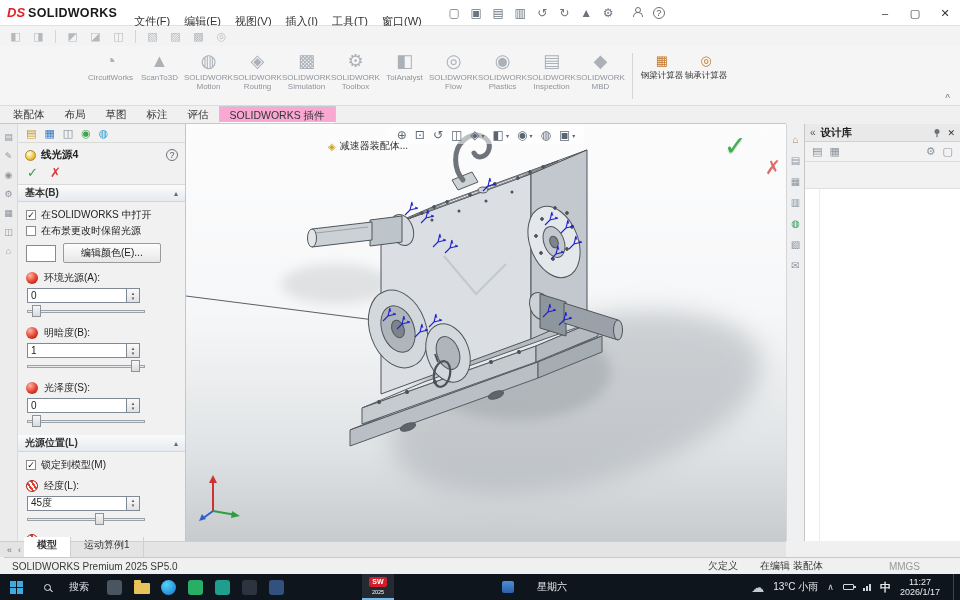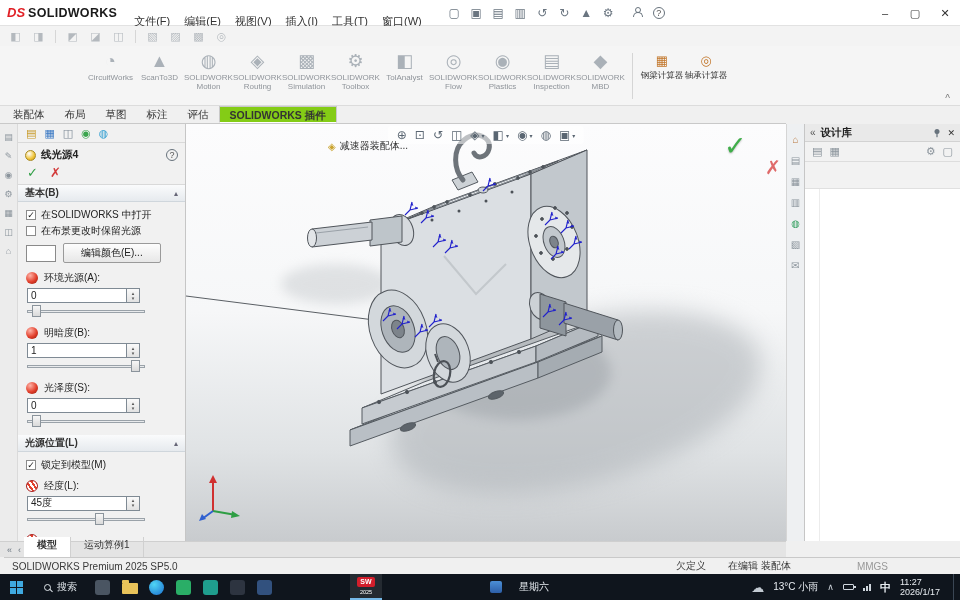--- a/index.html
+++ b/index.html
@@ -38,21 +38,21 @@
 .addin .lbl{font-size:8px;color:#8f949a;line-height:9px;margin-top:2px;height:18px;overflow:hidden}
 .rsep{width:1px;background:#d5d5d5;height:46px;align-self:center;margin:0 7px}
 .calc{width:44px;text-align:center;padding-top:7px}
 .calc .big{font-size:13px;line-height:15px;color:#c2762a}
 .calc .lbl{font-size:8.5px;color:#333;line-height:10px;margin-top:2px}
 .ribbon-collapse{position:absolute;right:10px;bottom:1px;color:#777;font-size:10px}
 
 
 .cmdtabs{position:absolute;left:0;top:106px;width:786px;height:18px;background:#f0f0f0;border-bottom:1px solid #c9c9c9;display:flex;align-items:flex-end;padding-left:3px;font-size:10.5px}
 .ctab{padding:0 10px;height:17px;line-height:17px;color:#333}
-.ctab.active{background:#84cc16;border:1px solid #c9c9c9;border-bottom:1px solid #fff;font-weight:bold}
+.ctab.active{background:#f9a8d4;border:1px solid #c9c9c9;border-bottom:1px solid #fff;font-weight:normal}
 
 
 .leftstrip{position:absolute;left:0;top:124px;width:18px;height:417px;background:#ececec;border-right:1px solid #dadada;display:flex;flex-direction:column;align-items:center;gap:9px;padding-top:8px}
 .leftstrip span{font-size:9px;color:#8b949c}
 
 
 .pm{position:absolute;left:18px;top:124px;width:168px;height:417px;background:#f1f1f1;border-right:1px solid #c6c6c6;font-size:10px;overflow:hidden}
 .pm-tabs{height:19px;display:flex;align-items:center;gap:8px;padding:0 8px;border-bottom:1px solid #d9d9d9;font-size:11px}
 .pm-tabs span:nth-child(1){color:#c99b2a}.pm-tabs span:nth-child(2){color:#3a79c4}.pm-tabs span:nth-child(3){color:#7c8894}.pm-tabs span:nth-child(4){color:#3aa54c}.pm-tabs span:nth-child(5){color:#2a9bd0}
 .pm-title{display:flex;align-items:center;gap:5px;padding:5px 7px 2px}
@@ -113,48 +113,48 @@
 
 
 .doctabs{position:absolute;left:0;top:541px;width:786px;height:16px;background:#e4e4e4;border-top:1px solid #cfcfcf;display:flex;align-items:center;padding-left:4px;font-size:10px}
 .dnav{color:#6b7680;padding:0 3px;font-size:9px}
 .dtab{padding:0 13px;height:25px;line-height:15px;border-right:1px solid #d0d0d0;color:#333}
 .dtab.active{background:#fff;font-weight:bold}
 
 
 .statusbar{position:absolute;left:4px;top:557px;width:960px;height:17px;background:#f0f0f0;border-top:1px solid #c9c9c9;display:flex;align-items:center;padding:0 8px;font-size:10px;color:#3a3a3a}
 .sb-right{margin-left:auto;display:flex;gap:22px;align-items:center}
-.sb-units{color:#999;margin-left:66px;margin-right:68px}
+.sb-units{color:#999;margin-left:66px;margin-right:36px}
 
 
 .taskbar{position:absolute;left:0;top:574px;width:960px;height:26px;background:#0f151d;color:#e8edf2;display:flex;align-items:center;font-size:10px}
 .start{width:32px;height:26px;display:flex;align-items:center;justify-content:center}
 .winlogo{display:grid;grid-template-columns:6px 6px;grid-template-rows:6px 6px;gap:1px}
 .winlogo i{background:#3fa9e0}
-.tsk-search{display:flex;gap:6px;align-items:center;padding:0 12px;color:#dfe5ea;height:26px}
+.tsk-search{display:flex;gap:18px;align-items:center;padding:0 12px;color:#dfe5ea;height:26px}
 .app{width:27px;height:26px;display:flex;align-items:center;justify-content:center}
 .sq{width:15px;height:15px;border-radius:3px}
 .folder{width:16px;height:11px;background:#e8c35a;border-radius:1px;position:relative;margin-top:3px}
 .folder:before{content:"";position:absolute;left:0;top:-3px;width:7px;height:3px;background:#e8c35a;border-radius:1px 1px 0 0}
 .circ{width:15px;height:15px;border-radius:50%;background:radial-gradient(circle at 35% 30%,#4fd6f5,#1b6fd0)}
 .sw-app{width:32px;height:26px;margin-left:72px;background:rgba(255,255,255,.09);border-bottom:2px solid #76b9e8;display:flex;flex-direction:column;align-items:center;justify-content:center;line-height:8px}
 .sw-badge{background:#d21e2b;color:#fff;font-weight:bold;font-size:7px;padding:1px 3px;border-radius:2px}
 .sw-year{font-size:5.5px;color:#fff;margin-top:1px}
-.day{display:flex;gap:17px;align-items:center;margin-left:108px}
+.day{display:flex;gap:23px;align-items:center;margin-left:108px}
 .dayico{width:12px;height:12px;border-radius:2px;background:linear-gradient(#4b8fd6,#2d5fa8)}
 .tb-right{margin-left:auto;display:flex;align-items:center;gap:9px;padding-right:3px}
 .cloud{font-size:13px;color:#c2cad2}
 .trayexp{color:#cfd6dd;font-size:9px}
 .batt{width:11px;height:6px;border:1px solid #cfd6dd;border-radius:1px;position:relative}
 .batt:after{content:"";position:absolute;right:-3px;top:1px;width:2px;height:2px;background:#cfd6dd}
 .net{display:flex;align-items:flex-end;gap:1px}
 .net i{width:2px;background:#cfd6dd;display:block}
 .net i:nth-child(1){height:3px}.net i:nth-child(2){height:5px}.net i:nth-child(3){height:7px}
 .ime{font-size:11px;font-weight:bold}
-.clock{text-align:left;font-size:9px;line-height:10px}
+.clock{text-align:center;font-size:9px;line-height:10px}
 .deskedge{width:4px;height:26px;border-left:1px solid #3a4654;margin-left:4px}
 </style>
 </head>
 <body>
 
 <div id="app">
 
   <div class="titlebar">
     <div class="logo">
       <span class="ds">DS</span>

